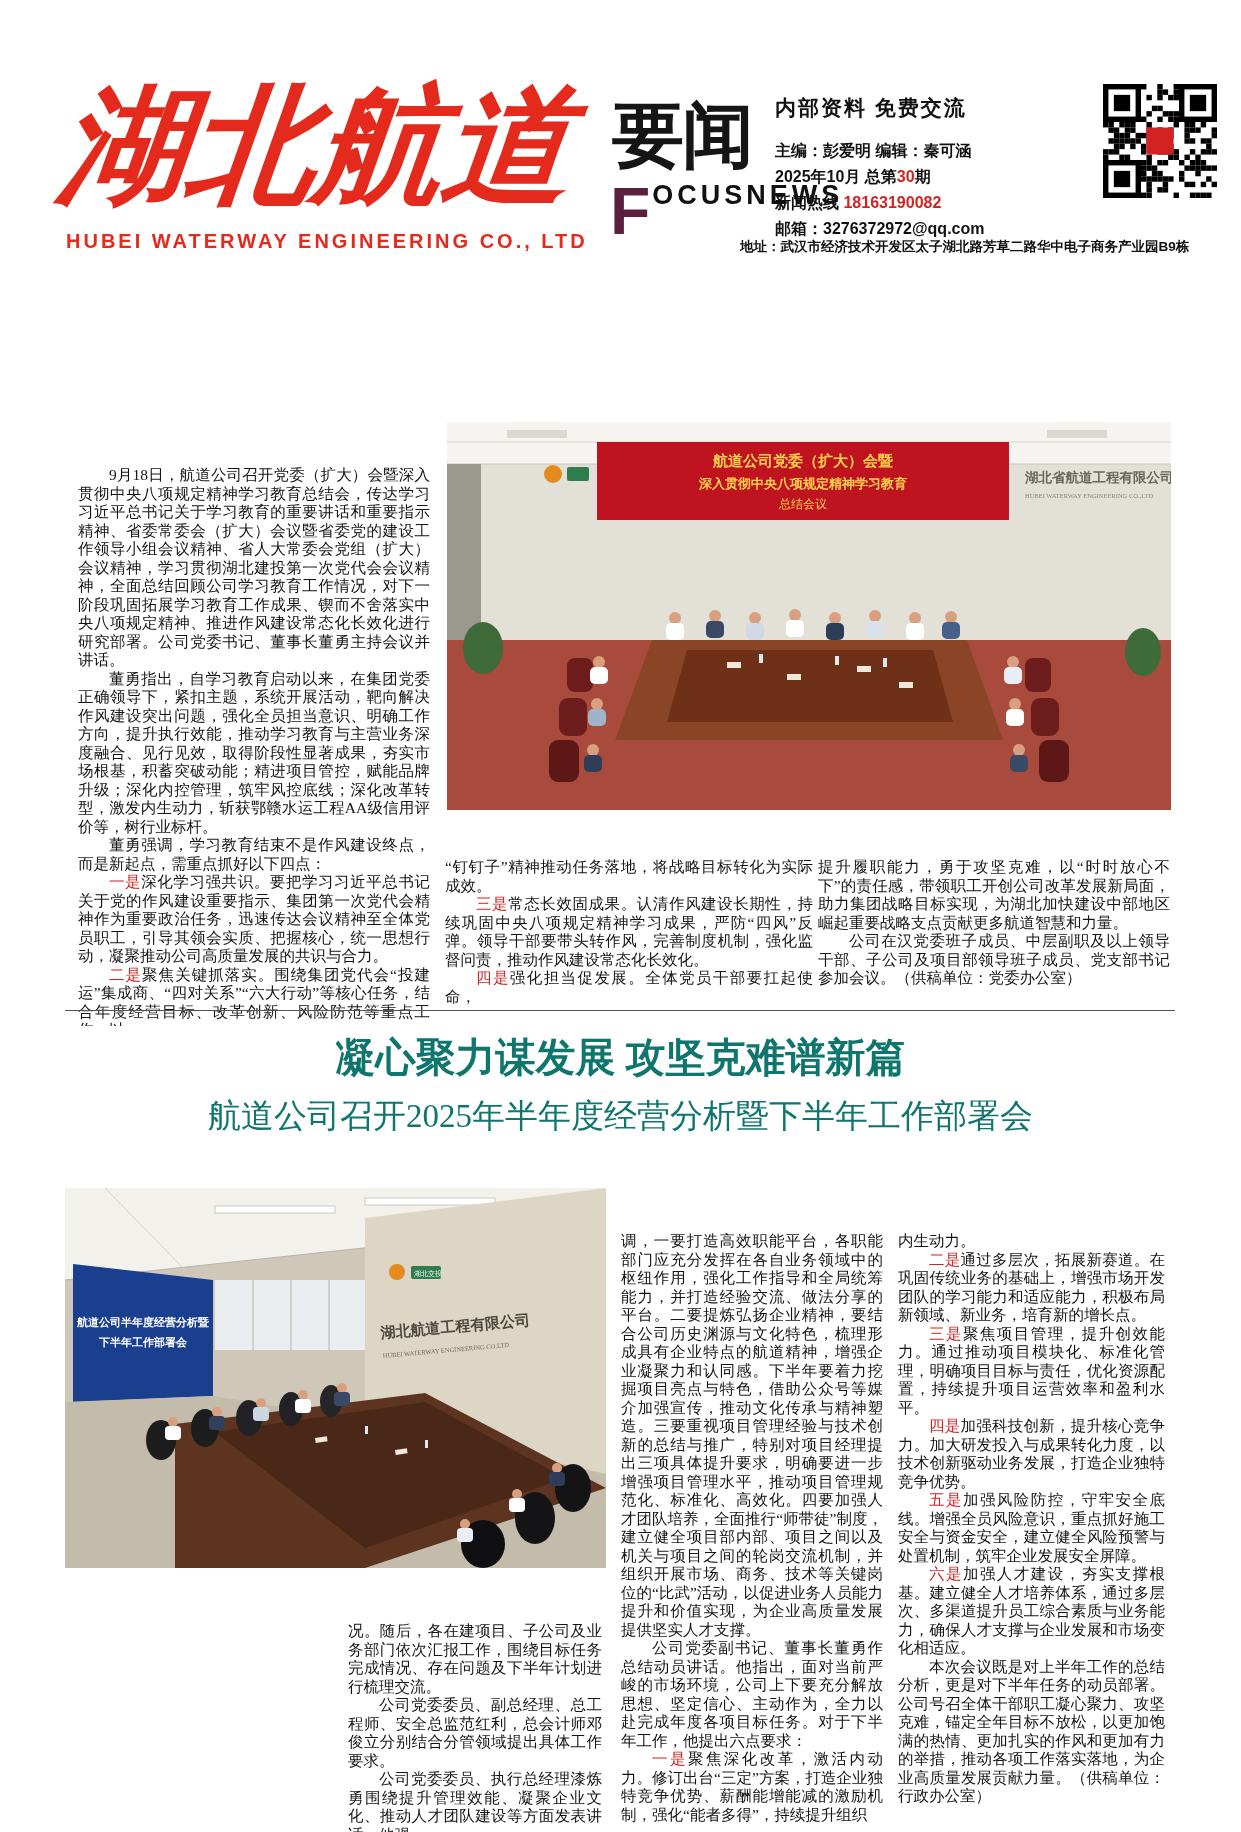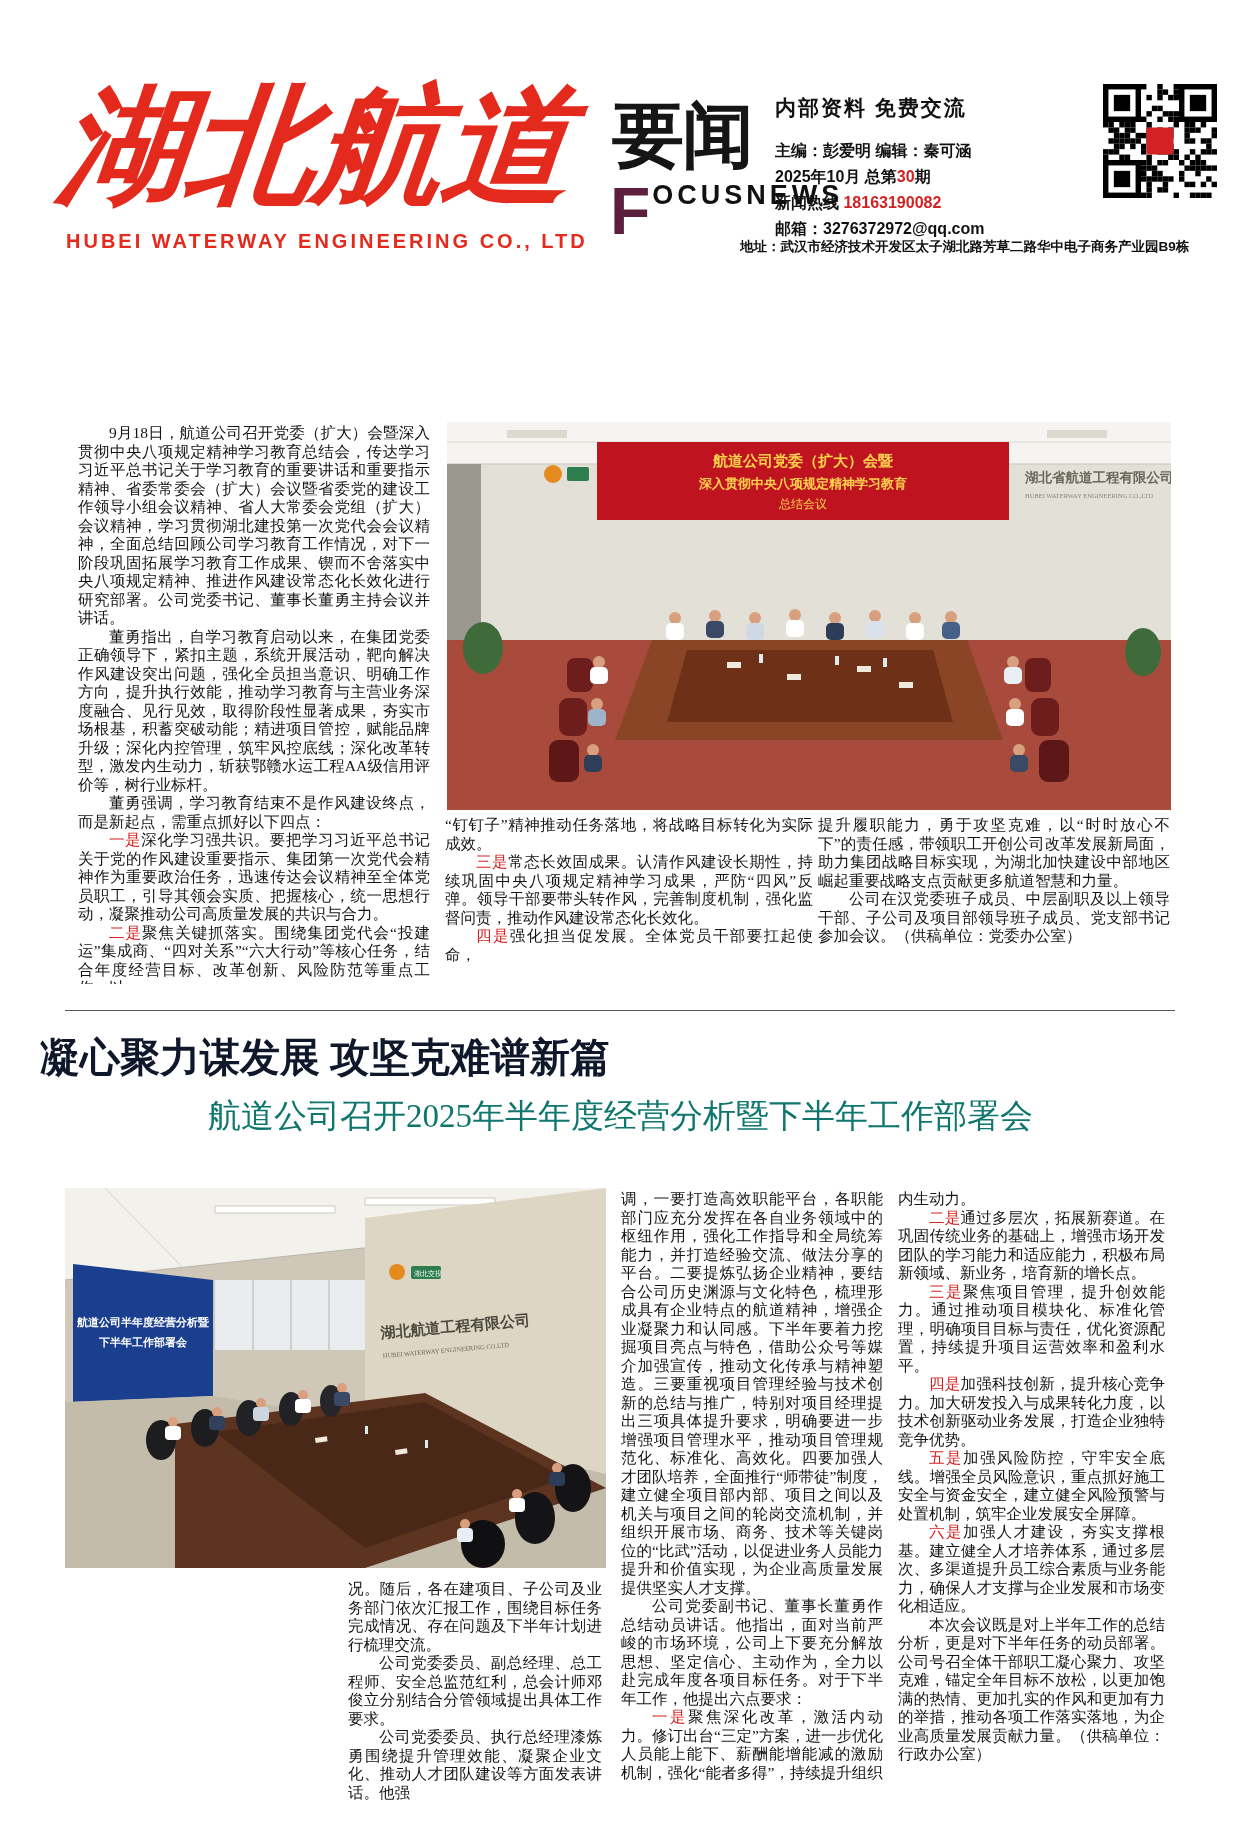--- a/index.html
+++ b/index.html
@@ -23,24 +23,24 @@
   .mast .l1{font-size:21px;letter-spacing:2px;margin-bottom:16px;}
   .mast .ln{font-size:16px;line-height:26px;white-space:nowrap;}
   .red{color:#d42121;}
   .addr{left:740px;top:238px;width:490px;font-size:13.5px;font-weight:bold;color:#111;
         font-family:"Liberation Sans","DejaVu Sans",sans-serif;white-space:nowrap;}
   .qr{left:1103px;top:84px;width:114px;height:114px;background:#fff;}
   
   .a1-title{left:40px;top:336px;width:1161px;text-align:center;font-size:33px;font-weight:bold;
             color:#e60012;white-space:nowrap;}
   .divider{left:65px;top:1010px;width:1110px;height:1px;background:#555;}
-  .a2-title-red{left:40px;top:1030px;width:1161px;font-size:40px;font-weight:bold;color:#0f172a;}
+  .a2-title-red{left:40px;top:1030px;width:1161px;text-align:center;font-size:40px;font-weight:bold;color:#0f766e;}
   .a2-title-black{left:40px;top:1094px;width:1161px;text-align:center;font-size:33px;font-weight:normal;color:#0f766e;}
   
-  .col{overflow:hidden;font-size:15.5px;line-height:18.5px;text-align:justify;color:#141414;}
+  .col{overflow:hidden;font-size:15.5px;line-height:18.5px;text-align:justify;color:#141414;margin-top:42px;}
   .col p{margin:0;}
   .col p.ind{text-indent:2em;}
   .c-a1-left {left:78px; top:424px; width:352px;height:560px;}
   .c-a1-mid  {left:445px;top:816px; width:368px;height:195px;}
   .c-a1-right{left:818px;top:816px; width:352px;height:195px;}
   .c-a2-1{left:78px; top:1580px;width:252px;height:245px;}
   .c-a2-2{left:348px;top:1580px;width:254px;height:245px;}
   .c-a2-3{left:621px;top:1190px;width:262px;height:628px;}
   .c-a2-4{left:898px;top:1190px;width:267px;height:628px;}
   .photo1{left:447px;top:422px;width:704px;height:388px;}
@@ -371,21 +371,21 @@
   </div>
 
   <div class="abs col c-a2-2">
       <p class=""><span>况。随后，各在建项目、子公司及业务部门依次汇报工作，围绕目标任务完成情况、存在问题及下半年计划进行梳理交流。</span></p>
       <p class="ind"><span>公司党委委员、副总经理、总工程师、安全总监范红利，总会计师邓俊立分别结合分管领域提出具体工作要求。</span></p>
       <p class="ind"><span>公司党委委员、执行总经理漆炼勇围绕提升管理效能、凝聚企业文化、推动人才团队建设等方面发表讲话。他强</span></p>
     </div>
   <div class="abs col c-a2-3">
       <p class=""><span>调，一要打造高效职能平台，各职能部门应充分发挥在各自业务领域中的枢纽作用，强化工作指导和全局统筹能力，并打造经验交流、做法分享的平台。二要提炼弘扬企业精神，要结合公司历史渊源与文化特色，梳理形成具有企业特点的航道精神，增强企业凝聚力和认同感。下半年要着力挖掘项目亮点与特色，借助公众号等媒介加强宣传，推动文化传承与精神塑造。三要重视项目管理经验与技术创新的总结与推广，特别对项目经理提出三项具体提升要求，明确要进一步增强项目管理水平，推动项目管理规范化、标准化、高效化。四要加强人才团队培养，全面推行“师带徒”制度，建立健全项目部内部、项目之间以及机关与项目之间的轮岗交流机制，并组织开展市场、商务、技术等关键岗位的“比武”活动，以促进业务人员能力提升和价值实现，为企业高质量发展提供坚实人才支撑。</span></p>
       <p class="ind"><span>公司党委副书记、董事长董勇作总结动员讲话。他指出，面对当前严峻的市场环境，公司上下要充分解放思想、坚定信心、主动作为，全力以赴完成年度各项目标任务。对于下半年工作，他提出六点要求：</span></p>
-      <p class="ind"><span class="red">一是</span><span>聚焦深化改革，激活内动力。修订出台“三定”方案，进一步优化人员能上能下、薪酬能增能减的激励机制，强化“能者多得”，持续提升组织</span></p>
+      <p class="ind"><span class="red">一是</span><span>聚焦深化改革，激活内动力。修订出台“三定”方案，打造企业独特竞争优势、薪酬能增能减的激励机制，强化“能者多得”，持续提升组织</span></p>
     </div>
   <div class="abs col c-a2-4">
       <p class=""><span>内生动力。</span></p>
       <p class="ind"><span class="red">二是</span><span>通过多层次，拓展新赛道。在巩固传统业务的基础上，增强市场开发团队的学习能力和适应能力，积极布局新领域、新业务，培育新的增长点。</span></p>
       <p class="ind"><span class="red">三是</span><span>聚焦项目管理，提升创效能力。通过推动项目模块化、标准化管理，明确项目目标与责任，优化资源配置，持续提升项目运营效率和盈利水平。</span></p>
       <p class="ind"><span class="red">四是</span><span>加强科技创新，提升核心竞争力。加大研发投入与成果转化力度，以技术创新驱动业务发展，打造企业独特竞争优势。</span></p>
       <p class="ind"><span class="red">五是</span><span>加强风险防控，守牢安全底线。增强全员风险意识，重点抓好施工安全与资金安全，建立健全风险预警与处置机制，筑牢企业发展安全屏障。</span></p>
       <p class="ind"><span class="red">六是</span><span>加强人才建设，夯实支撑根基。建立健全人才培养体系，通过多层次、多渠道提升员工综合素质与业务能力，确保人才支撑与企业发展和市场变化相适应。</span></p>
       <p class="ind"><span>本次会议既是对上半年工作的总结分析，更是对下半年任务的动员部署。公司号召全体干部职工凝心聚力、攻坚克难，锚定全年目标不放松，以更加饱满的热情、更加扎实的作风和更加有力的举措，推动各项工作落实落地，为企业高质量发展贡献力量。（供稿单位：行政办公室）</span></p>
     </div>

